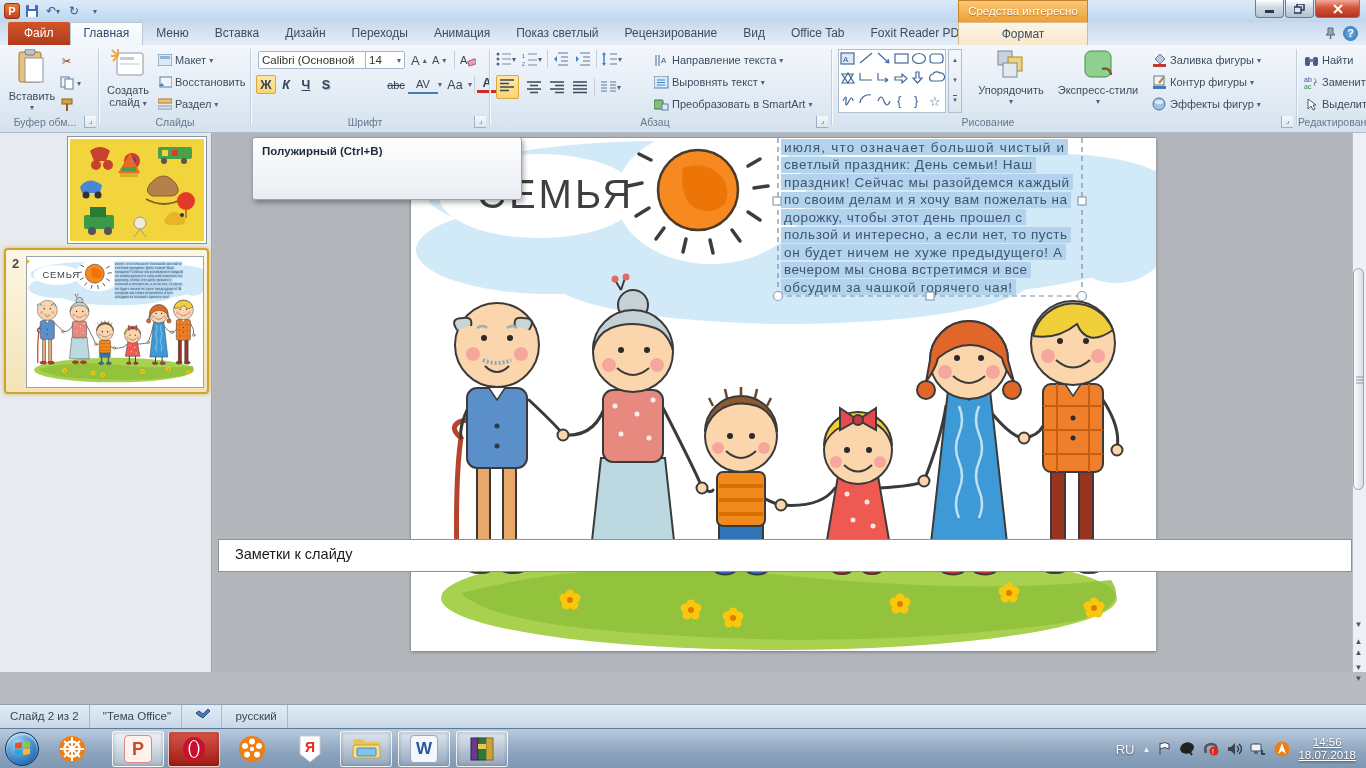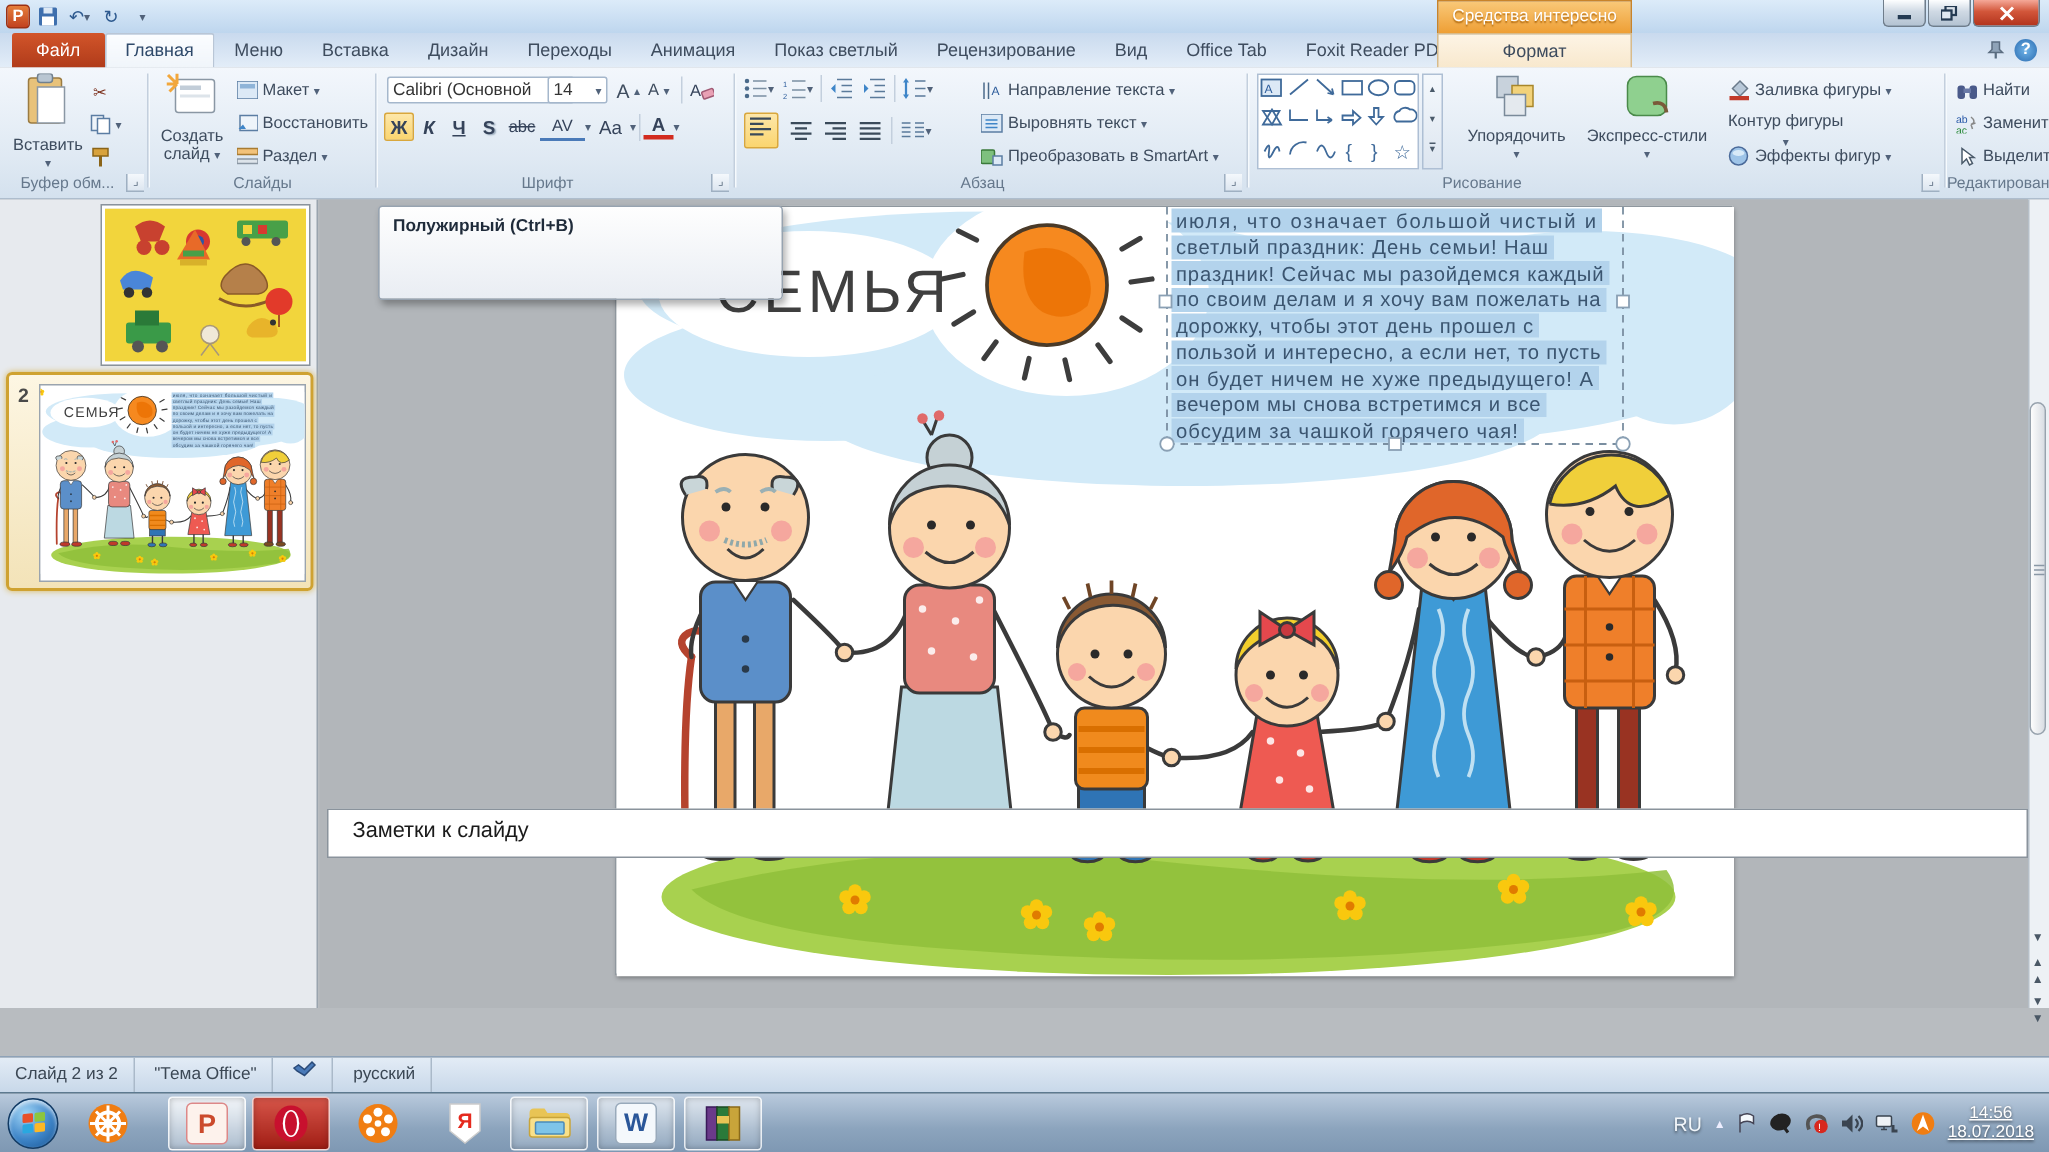--- a/index.html
+++ b/index.html
@@ -223,21 +223,21 @@
       <svg width="16" height="14">
           <text x="0" y="11" font-size="11" fill="#35435a">A</text>
           <rect x="8" y="7" width="8" height="5" rx="1" fill="#e8a0b4" stroke="#a05a74" transform="rotate(-20 12 9)"></rect>
         </svg>
     </div>
     <div style="position:absolute;left:256px;top:30px;display:flex;align-items:center;">
       <span class="fbtn hl" style="font-weight:bold;">Ж</span>
       <span class="fbtn" style="font-style:italic;font-weight:bold;">К</span>
       <span class="fbtn" style="text-decoration:underline;font-weight:bold;">Ч</span>
       <span class="fbtn" style="font-weight:bold;text-shadow:1px 1px 1px #9ab;">S</span>
-      <span class="fbtn" style="text-decoration:line-through;font-size:11px;width:24px;">abc</span>
+      <span class="fbtn" style="text-decoration:line-through;font-size:11px;width:24px;margin-left:48px;">abc</span>
       <span class="fbtn" style="width:30px;font-size:11px;border-bottom:2px solid #4a7ab8;">AV</span>
         <span class="dd">▾</span>
       <span class="fbtn" style="width:26px;">Aa</span>
         <span class="dd">▾</span>
       <span class="minisep"></span>
       <span class="fbtn" style="font-weight:bold;border-bottom:3px solid #d22b1f;height:17px;">А</span>
         <span class="dd">▾</span>
     </div>
     <div class="glabel" style="left:256px;width:218px;">Шрифт</div>
     <div class="launch" style="left:474px;">⌟</div>
@@ -364,21 +364,21 @@
       <div>Экспресс-стили</div><div class="dd">▾</div>
     </div>
     <div class="sbtn" style="left:1150px;top:5px;">
       <svg width="15" height="14">
           <path d="M3 6 L8 1 L13 6 L8 11 Z" fill="#b8c8d8" stroke="#6a7a8a"></path>
           <rect x="1" y="11" width="13" height="3" fill="#c23a2a"></rect>
         </svg>
       <span>Заливка фигуры</span>
         <span class="dd">▾</span>
     </div>
-    <div class="sbtn" style="left:1150px;top:27px;flex-direction:column;">
+    <div class="sbtn" style="left:1150px;top:27px;">
       <svg width="15" height="14">
           <rect x="2" y="1" width="10" height="9" fill="#eef4fa" stroke="#6a7a8a"></rect>
           <path d="M12 2 L7 8" stroke="#c2882a" stroke-width="2"></path>
           <rect x="1" y="11" width="13" height="3" fill="#3e7ab8"></rect>
         </svg>
       <span>Контур фигуры</span>
         <span class="dd">▾</span>
     </div>
     <div class="sbtn" style="left:1150px;top:49px;">
       <svg width="15" height="14">

